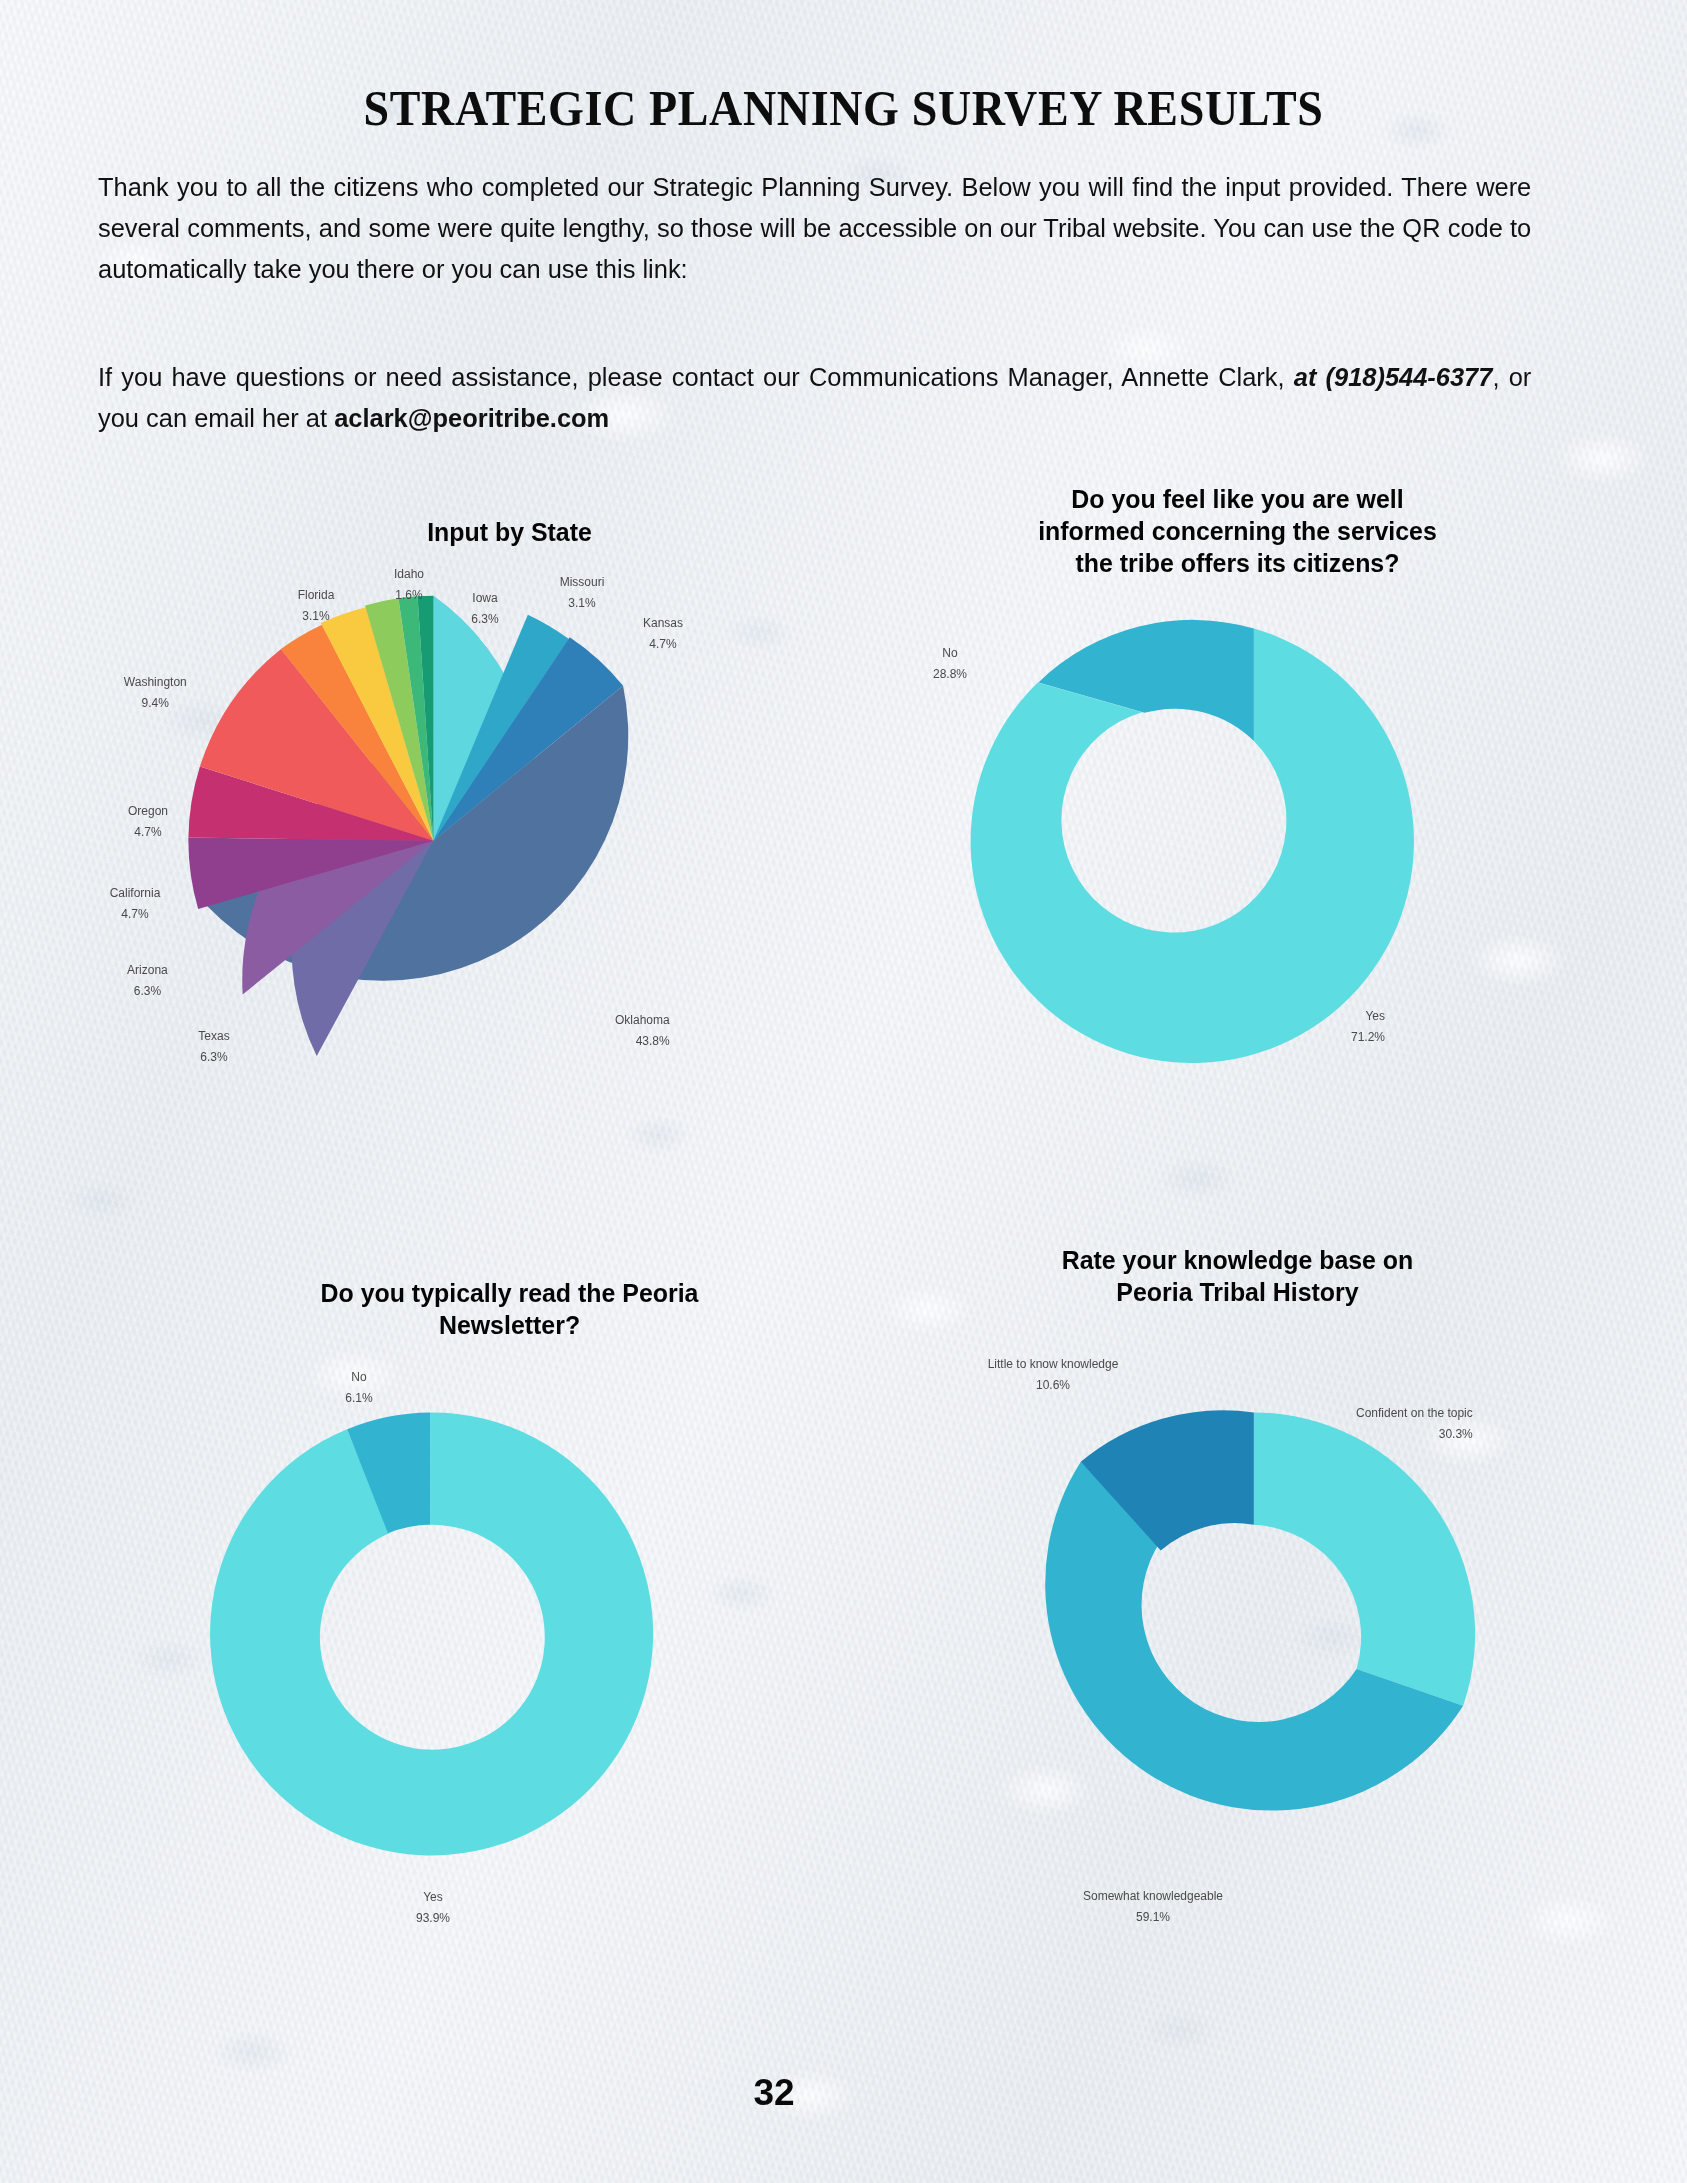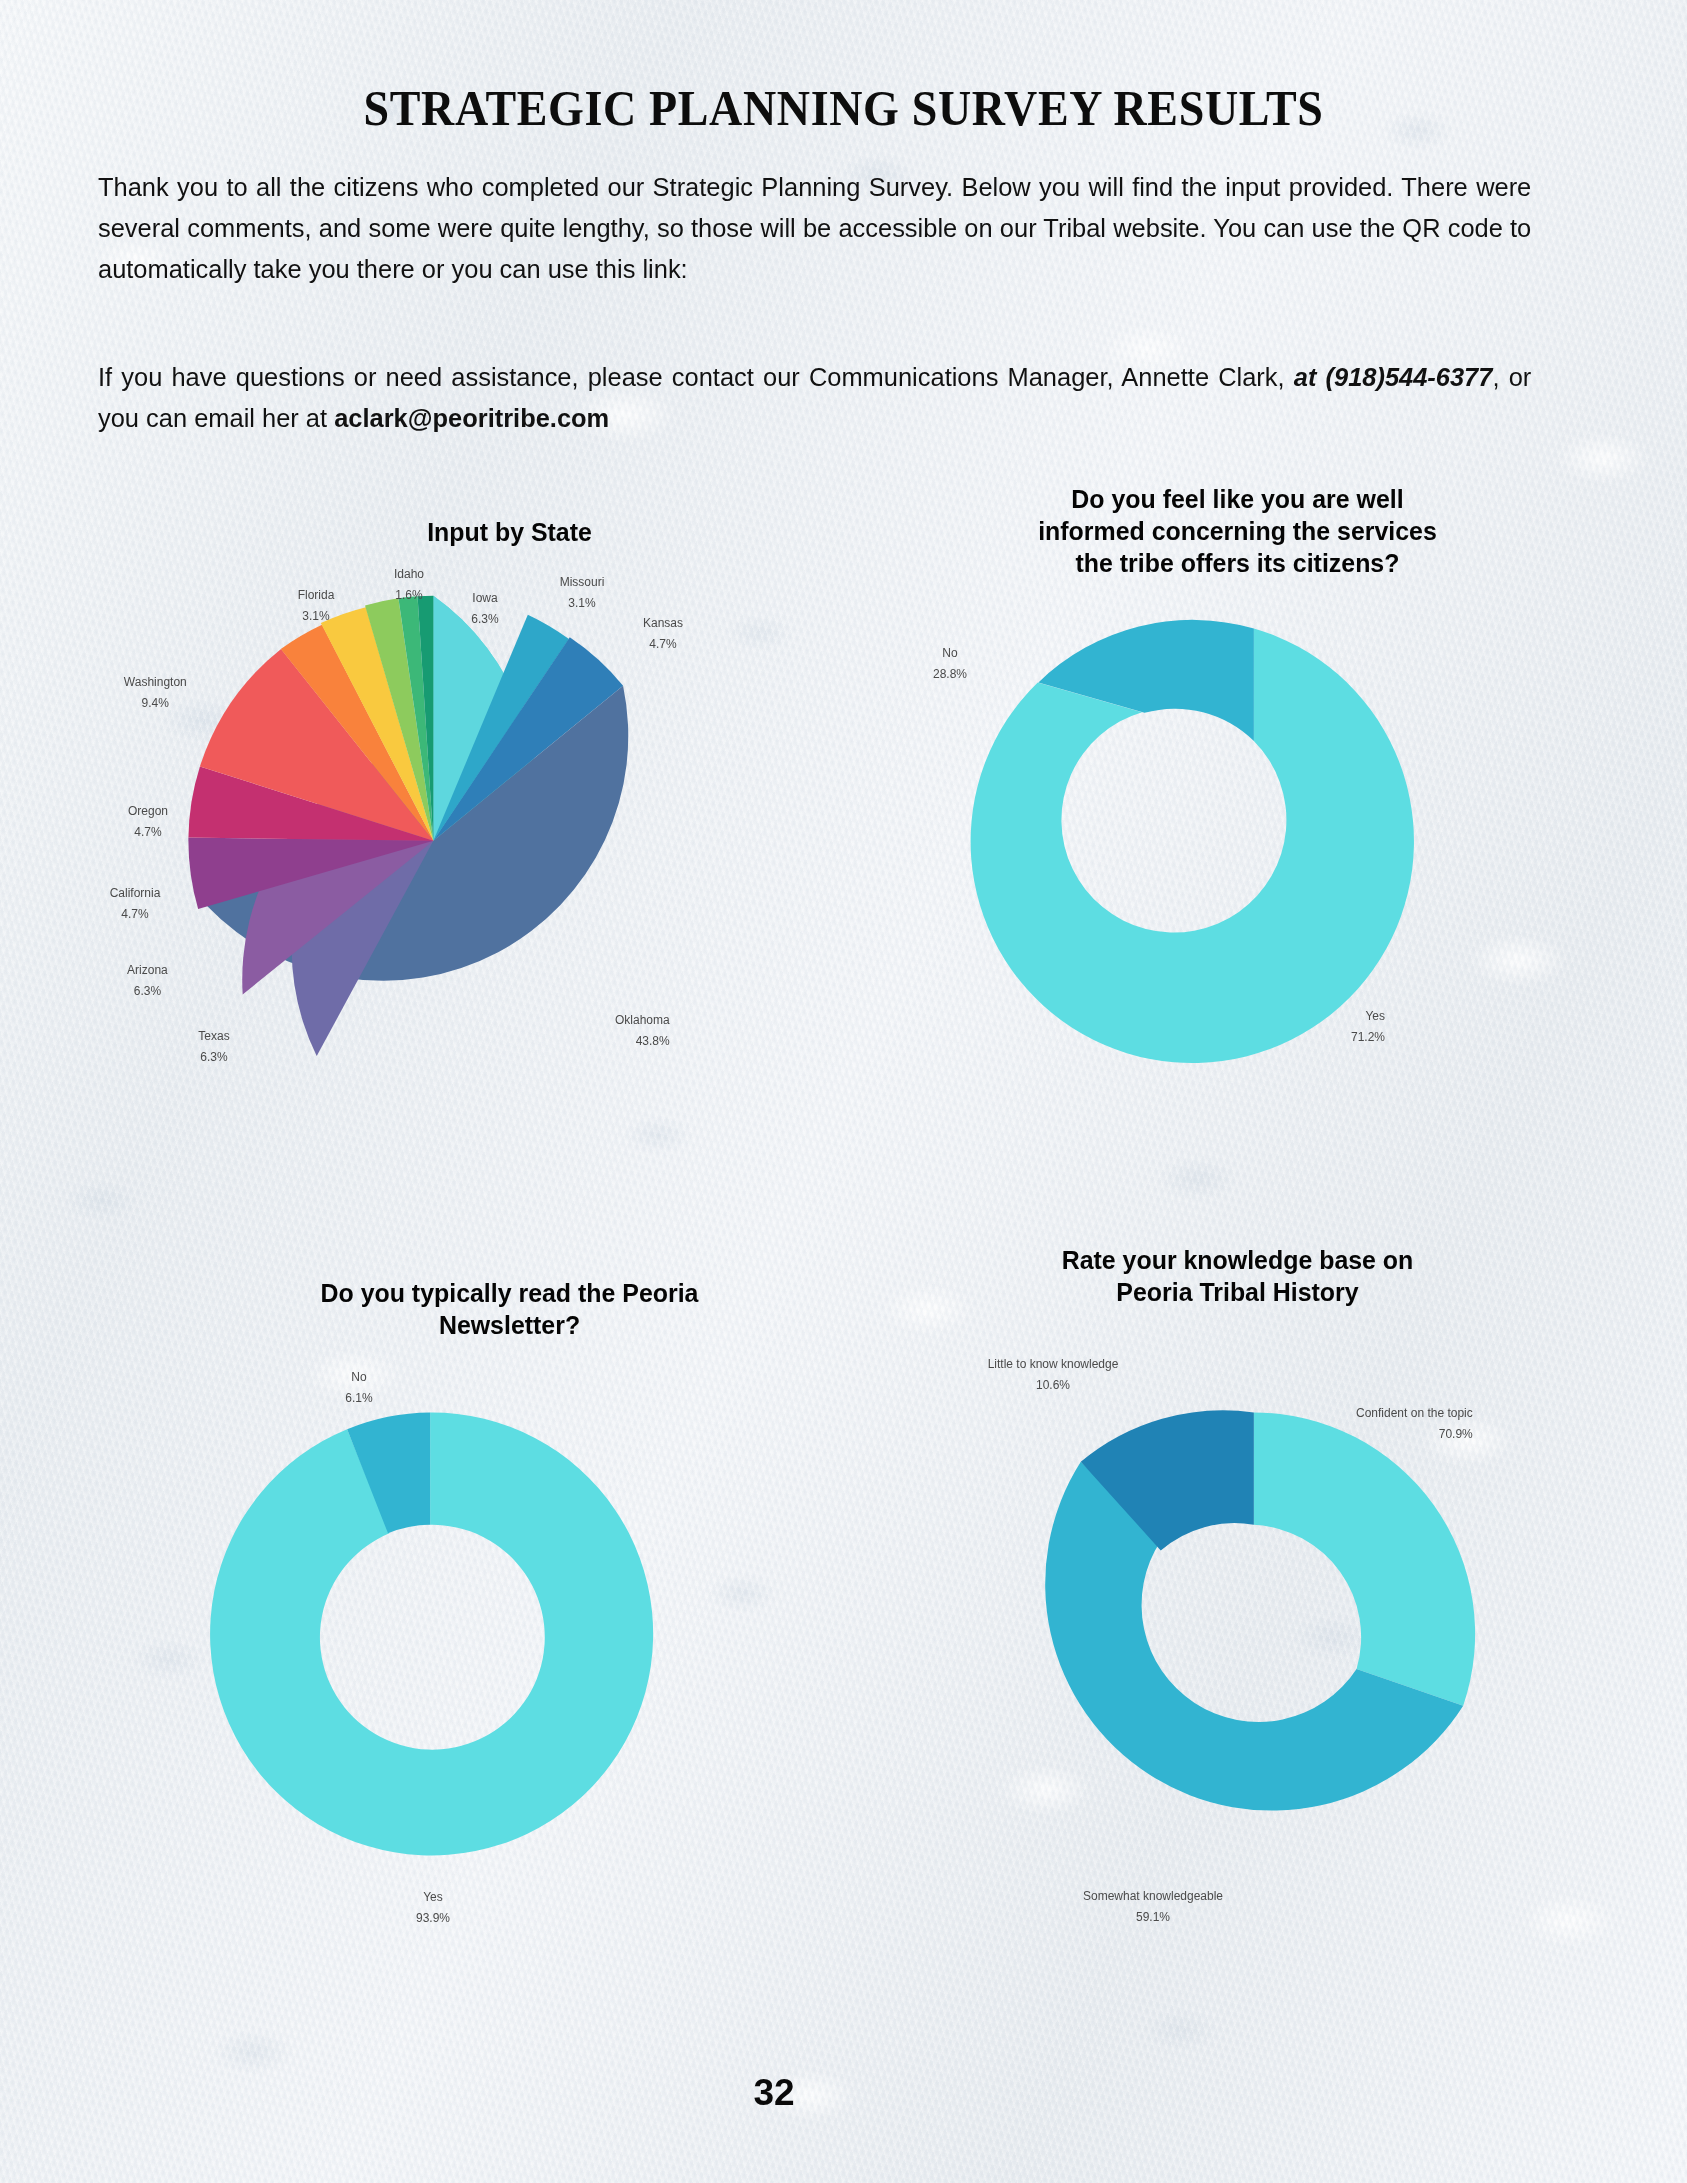--- a/index.html
+++ b/index.html
@@ -321,21 +321,21 @@
         <path d="M 303.3 359.7 A 335 335 0 0 1 565 285 L 565 455 A 170 170 0 0 0 424.2 493.6 Z" fill="#2083b5"></path>
       </g>
     </svg>
 
     <div class="slice-label center" style="left:173px; top:130px;">
       <div>Little to know knowledge</div>
       <div>10.6%</div>
     </div>
     <div class="slice-label left" style="left:476px; top:179px;">
       <div>Confident on the topic</div>
-      <div>70.9%</div>
+      <div>30.3%</div>
     </div>
     <div class="slice-label center" style="left:273px; top:662px;">
       <div>Somewhat knowledgeable</div>
       <div>59.1%</div>
     </div>
   </div>
 
   <div id="page-number">32</div>
 
 </div>

